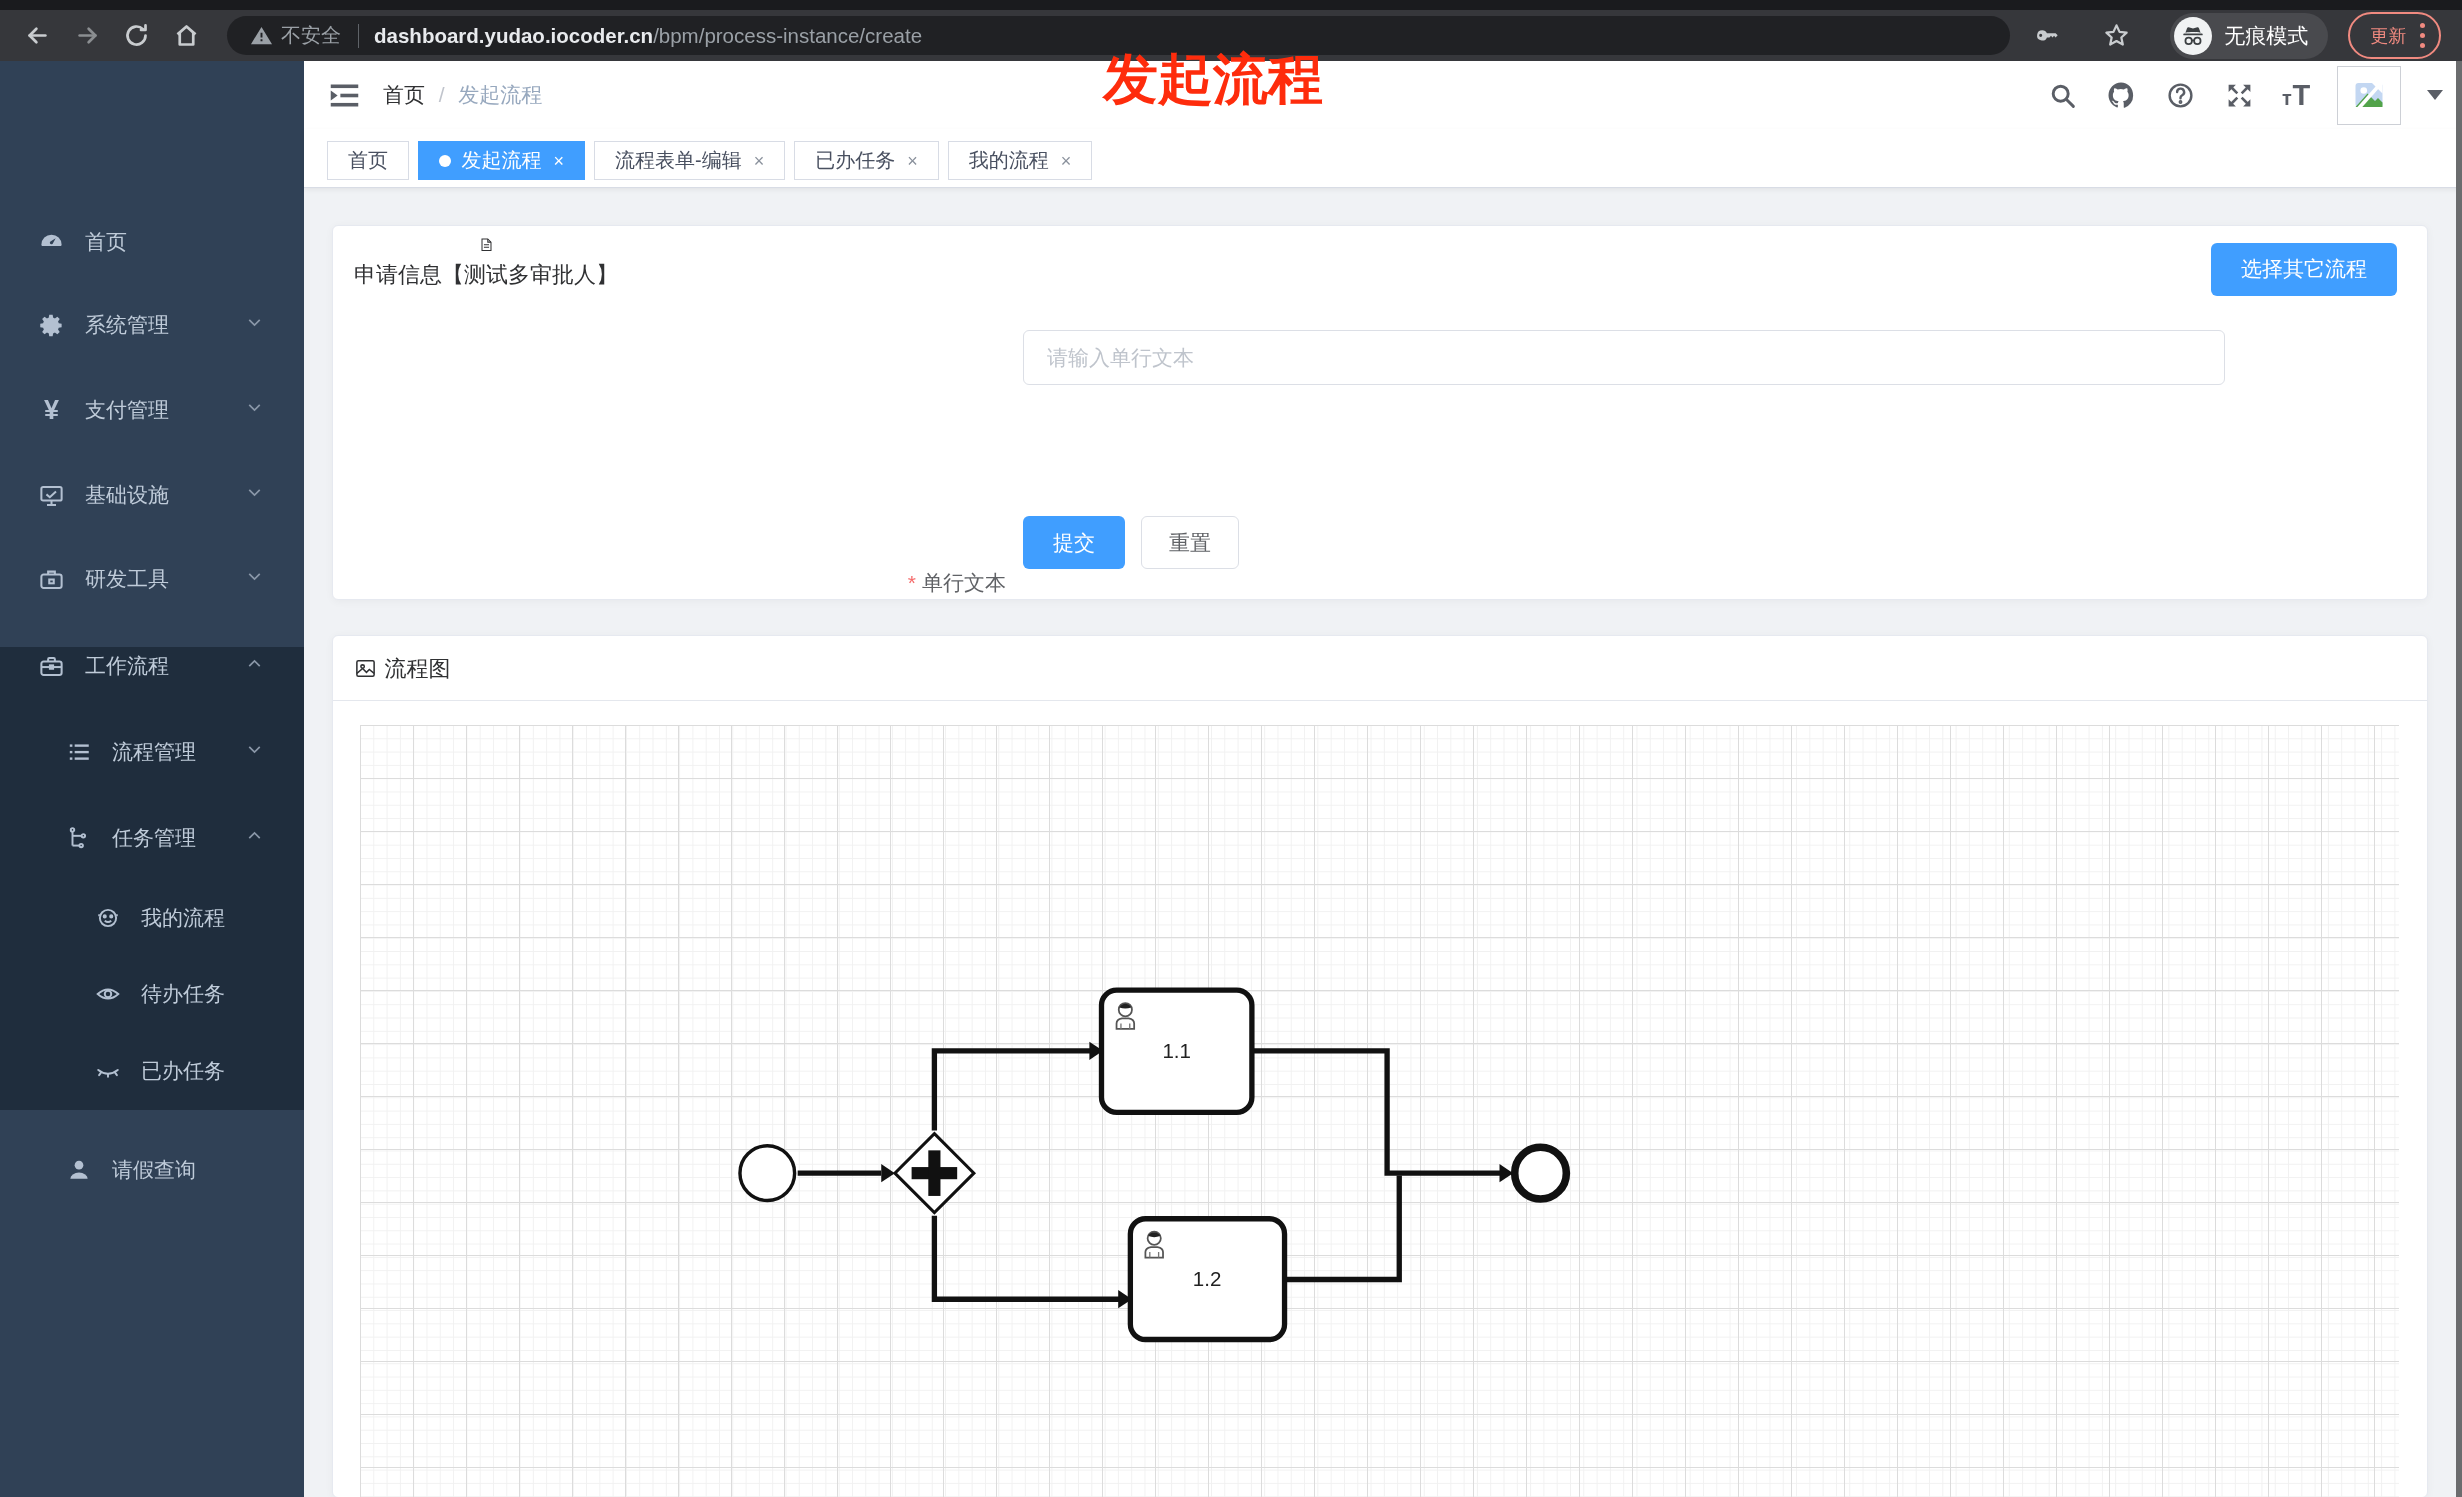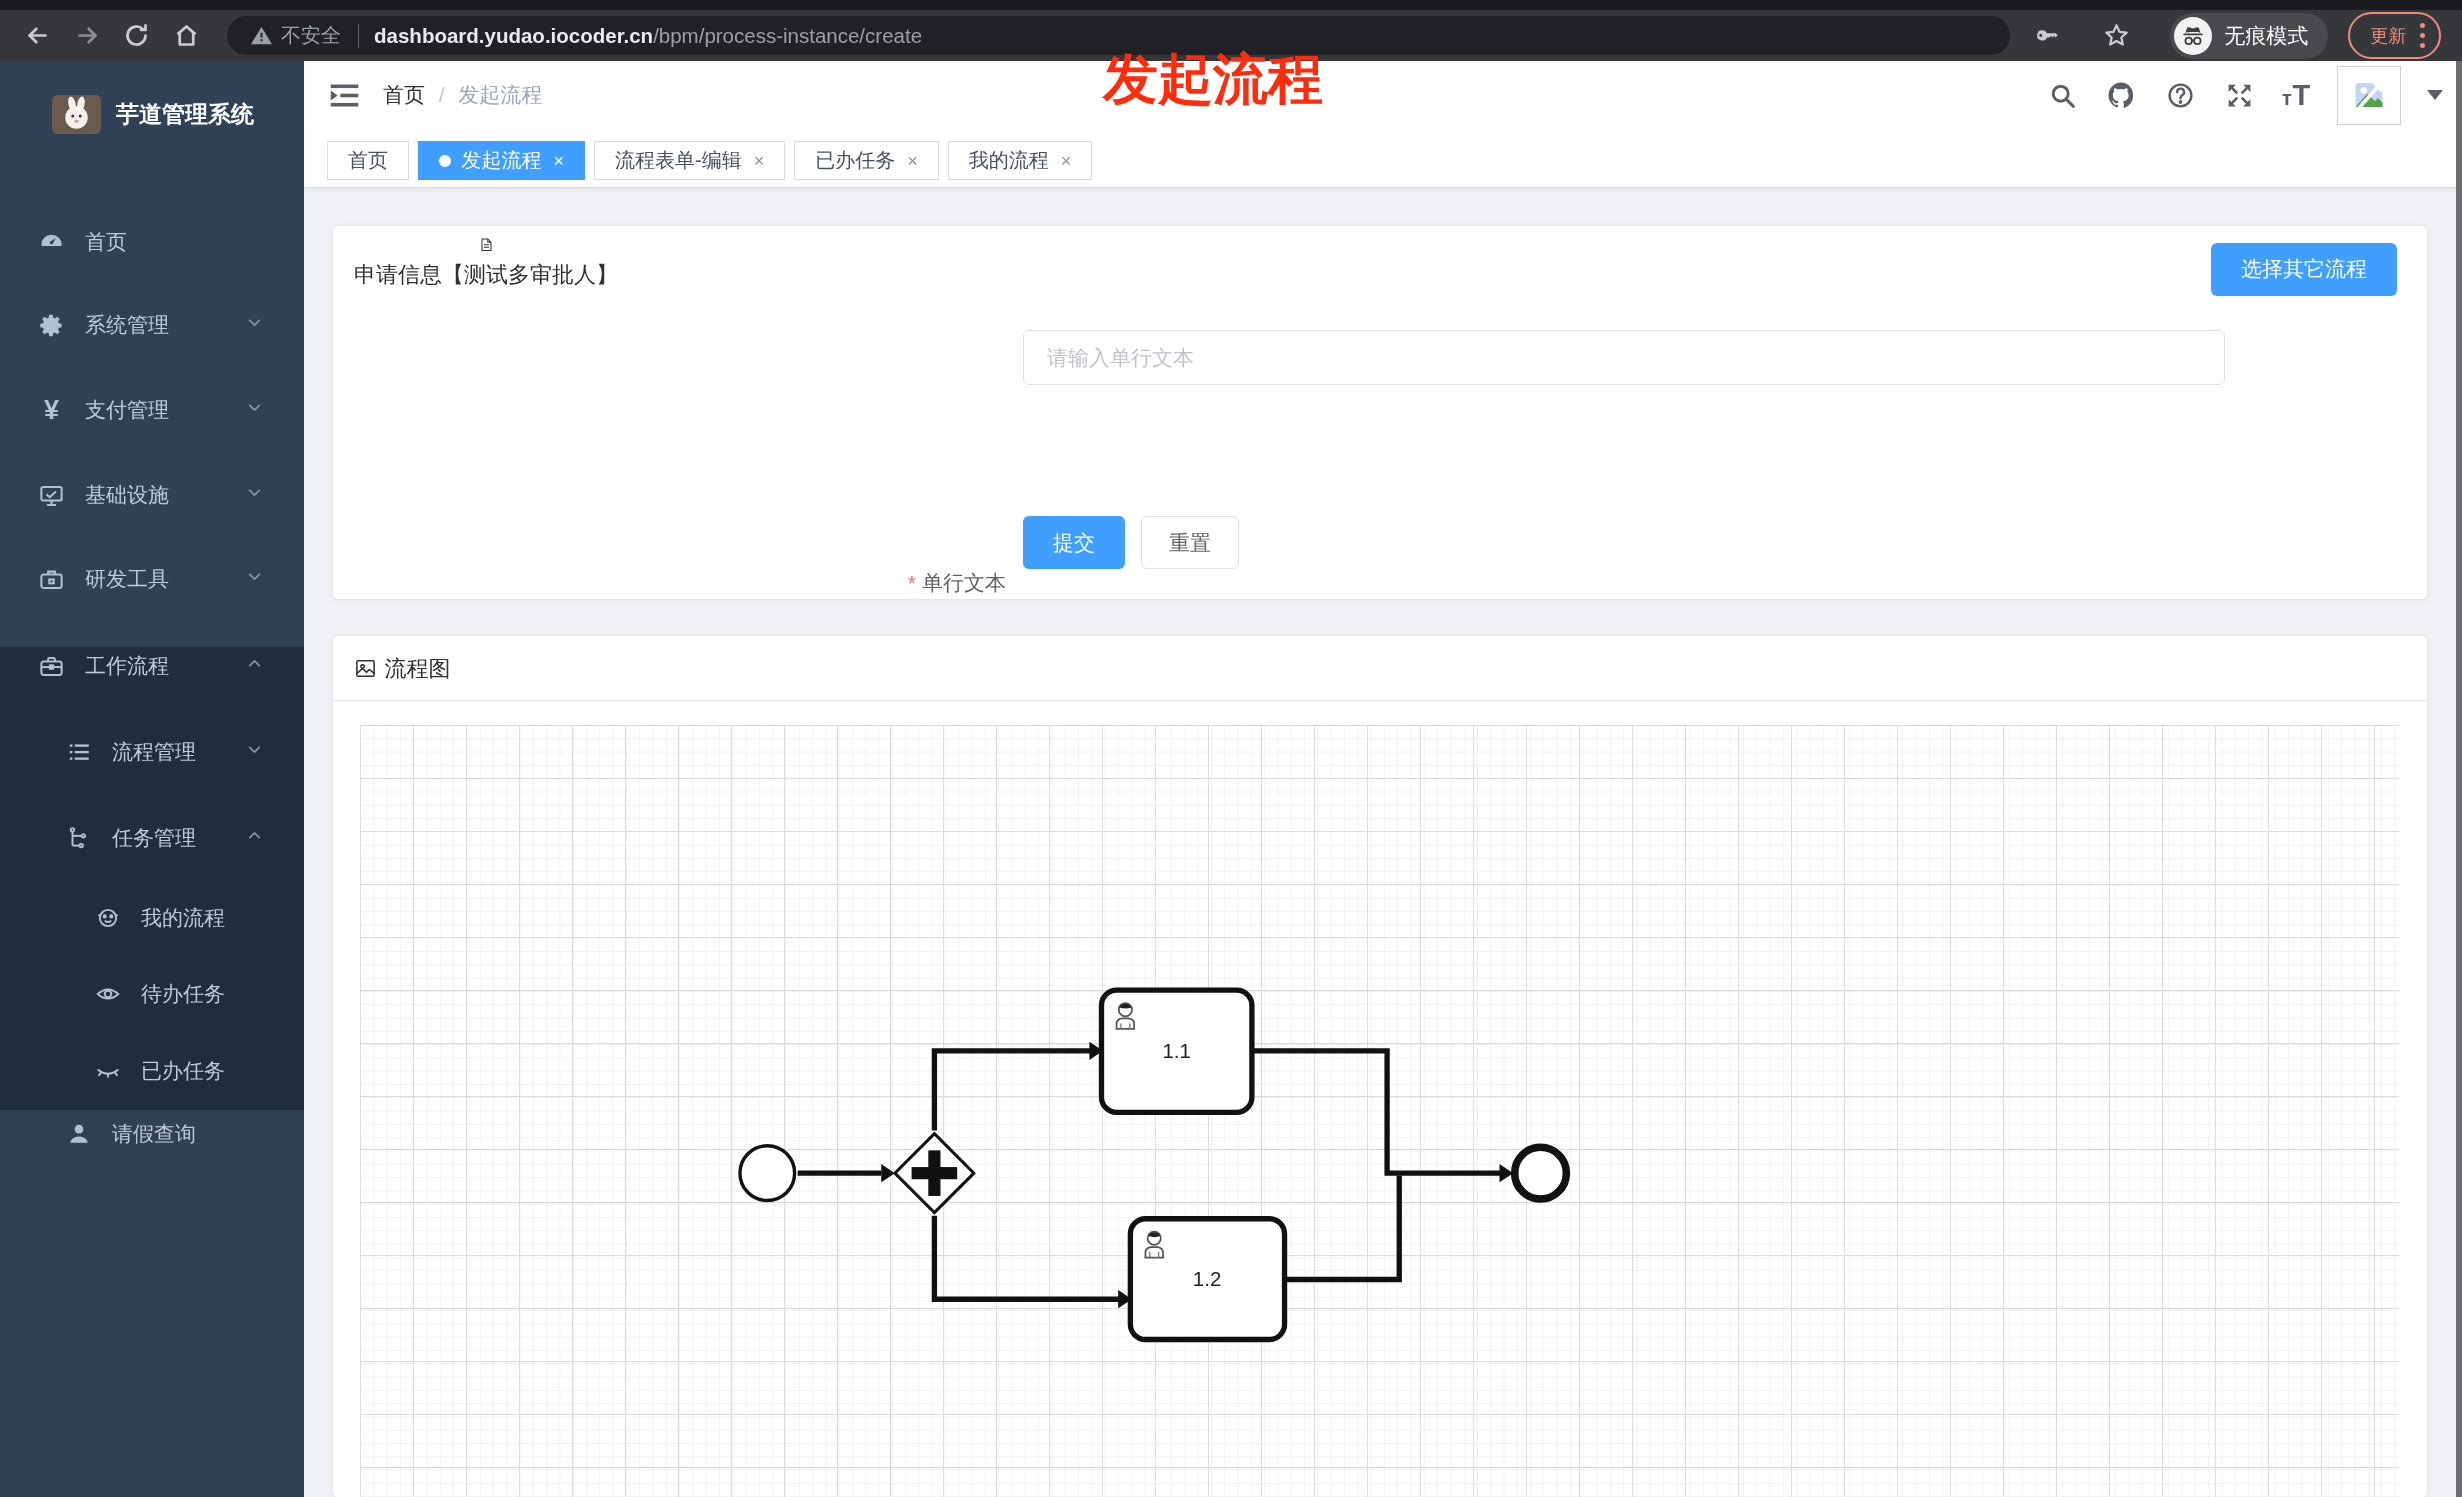--- a/index.html
+++ b/index.html
@@ -177,34 +177,20 @@
               <i></i>
             </span>
         </div>
       </div>
     </div>
   </div>
 
   <div class="annotation">发起流程</div>
 
   <div class="sidebar">
-    <div class="logo-row">
-      <span class="logo-img">
-        <svg width="49" height="39" viewBox="0 0 32 26">
-            <rect width="32" height="26" fill="#6b5a4e"></rect>
-            <ellipse cx="13" cy="6" rx="2.4" ry="5" fill="#f4f1ee" transform="rotate(-12 13 6)"></ellipse>
-            <ellipse cx="19" cy="6" rx="2.4" ry="5" fill="#f4f1ee" transform="rotate(10 19 6)"></ellipse>
-            <circle cx="16" cy="15" r="7.5" fill="#f4f1ee"></circle>
-            <circle cx="13.5" cy="14" r="1" fill="#333"></circle>
-            <circle cx="18.5" cy="14" r="1" fill="#333"></circle>
-            <ellipse cx="16" cy="17.5" rx="1.4" ry="1" fill="#c99"></ellipse>
-          </svg>
-      </span>
-      <span class="app-title">芋道管理系统</span>
-    </div>
 
     <div class="submenu-bg"></div>
 
     <div class="side-item lvl1" style="top:140px;">
       <span class="mi">
           <svg width="27" height="27" viewBox="0 0 24 24" fill="#b3c0d1">
             <path d="M12 5a9 9 0 0 0-9 9c0 .7.6 1.2 1.2 1.2h15.6c.6 0 1.2-.5 1.2-1.2a9 9 0 0 0-9-9zm0 8.6a1.4 1.4 0 0 1-.6-2.7l4.3-2.6-2.4 4.4c-.2.5-.7.9-1.3.9z"></path>
           </svg>
         </span>
       <span class="lbl">首页</span>
@@ -323,21 +309,21 @@
     </div>
     <div class="side-item lvl3" style="top:969px;">
       <span class="mi">
           <svg width="26" height="26" viewBox="0 0 24 24" fill="none" stroke="#b3c0d1" stroke-width="1.8" stroke-linecap="round">
             <path d="M3 11q9 7 18 0"></path>
             <path d="M5.5 13.5L3.8 15.8M12 14.8V17.4M18.5 13.5l1.7 2.3"></path>
           </svg>
         </span>
       <span class="lbl">已办任务</span>
     </div>
-    <div class="side-item lvl2" style="top:1032px;">
+    <div class="side-item lvl2" style="top:1068px;">
       <span class="mi">
           <svg width="26" height="26" viewBox="0 0 24 24" fill="#b3c0d1">
             <circle cx="12" cy="7.5" r="4"></circle>
             <path d="M4 20a8 5.6 0 0 1 16 0z"></path>
           </svg>
         </span>
       <span class="lbl">请假查询</span>
     </div>
   </div>
 

